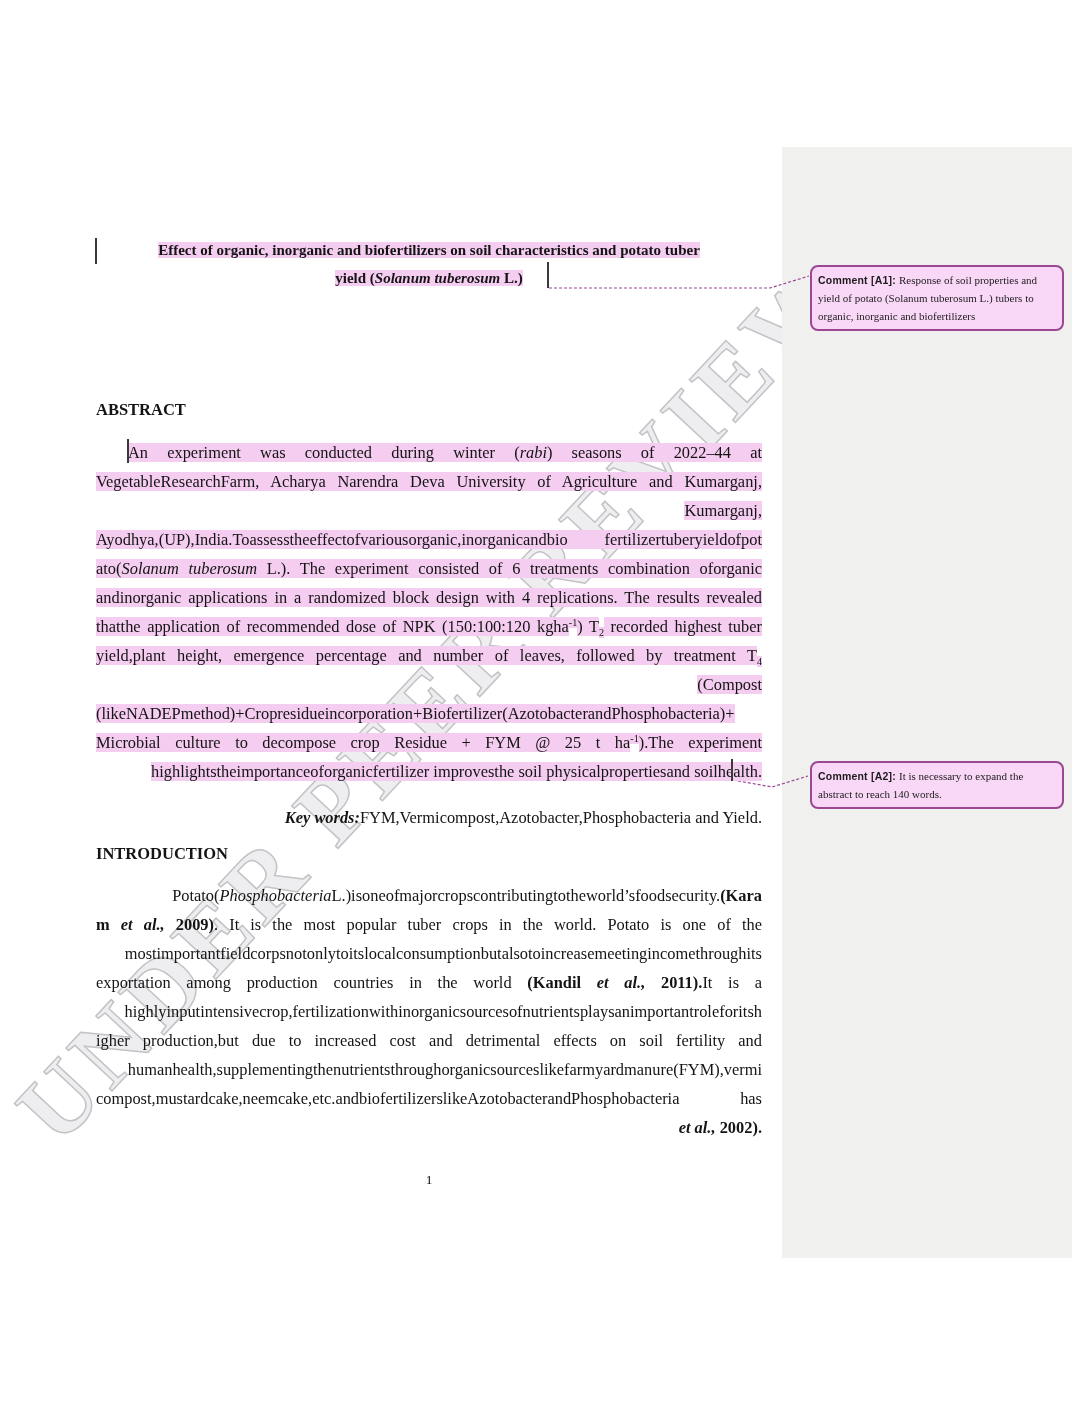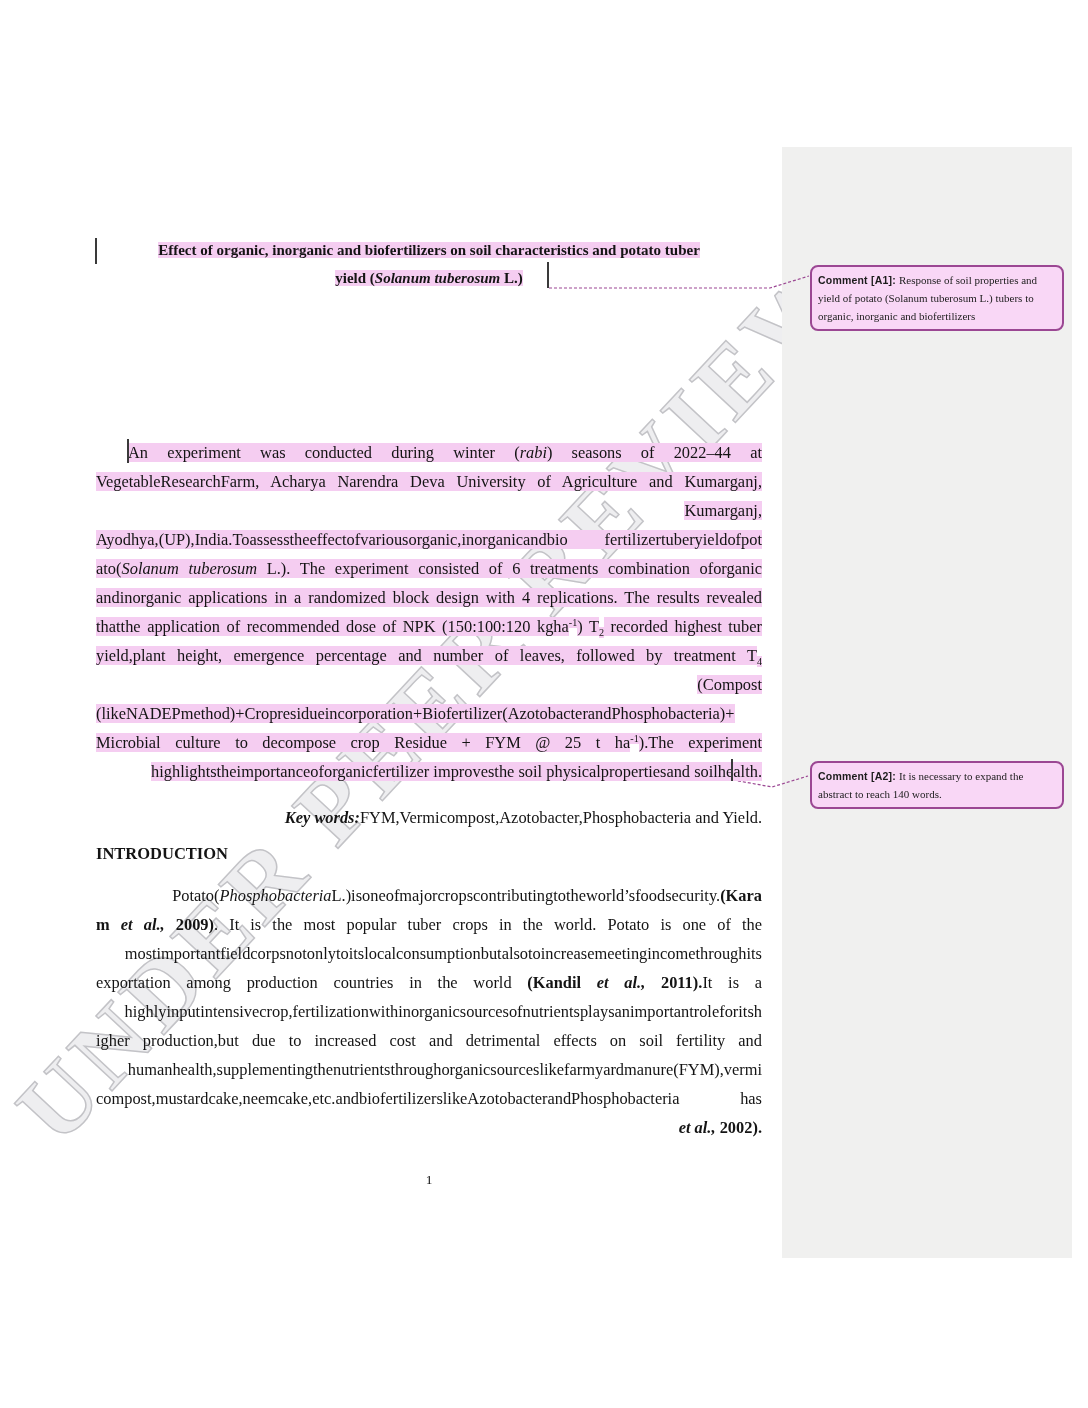--- a/index.html
+++ b/index.html
@@ -71,20 +71,21 @@
   <div class="anchor" style="left:95px;top:238px;height:26px"></div>
   <div class="anchor" style="left:547px;top:262px;height:26px"></div>
   <div class="anchor" style="left:127px;top:439px;height:24px"></div>
   <div class="anchor" style="left:731px;top:759px;height:22px"></div>
 
   <div class="doc title-block" style="top:236px">
       <div class="line center"><span class="run b hl">Effect of organic, inorganic and biofertilizers on soil characteristics and potato tuber</span></div>
       <div class="line center"><span class="run b hl">yield (</span><span class="run b i hl">Solanum tuberosum</span><span class="run b hl"> L.)</span></div>
     </div>
 
+  <div class="doc heading" style="top:399px">ABSTRACT</div>
   <div class="doc" style="top:438px">
       <div class="line just" style="text-indent: 32px;"><span class="run hl">An experiment was conducted during winter (</span><span class="run i hl">rabi</span><span class="run hl">) seasons of 2022–44 at</span></div>
       <div class="line just"><span class="run hl">VegetableResearchFarm, Acharya Narendra Deva University of Agriculture and Kumarganj,</span></div>
       <div class="line"><span class="run hl">Kumarganj,</span></div>
       <div class="line just"><span class="run hl">Ayodhya,(UP),India.Toassesstheeffectofvariousorganic,inorganicandbio fertilizertuberyieldofpot</span></div>
       <div class="line just"><span class="run hl">ato(</span><span class="run i hl">Solanum tuberosum</span><span class="run hl"> L.). The experiment consisted of 6 treatments combination oforganic</span></div>
       <div class="line just"><span class="run hl">andinorganic applications in a randomized block design with 4 replications. The results revealed</span></div>
       <div class="line just"><span class="run hl">thatthe application of recommended dose of NPK (150:100:120 kgha</span><span class="run hl su">-1</span><span class="run hl">) T</span><span class="run hl sb">2</span><span class="run hl"> recorded highest tuber</span></div>
       <div class="line just"><span class="run hl">yield,plant height, emergence percentage and number of leaves, followed by treatment T</span><span class="run hl sb">4</span></div>
       <div class="line"><span class="run hl">(Compost</span></div>

